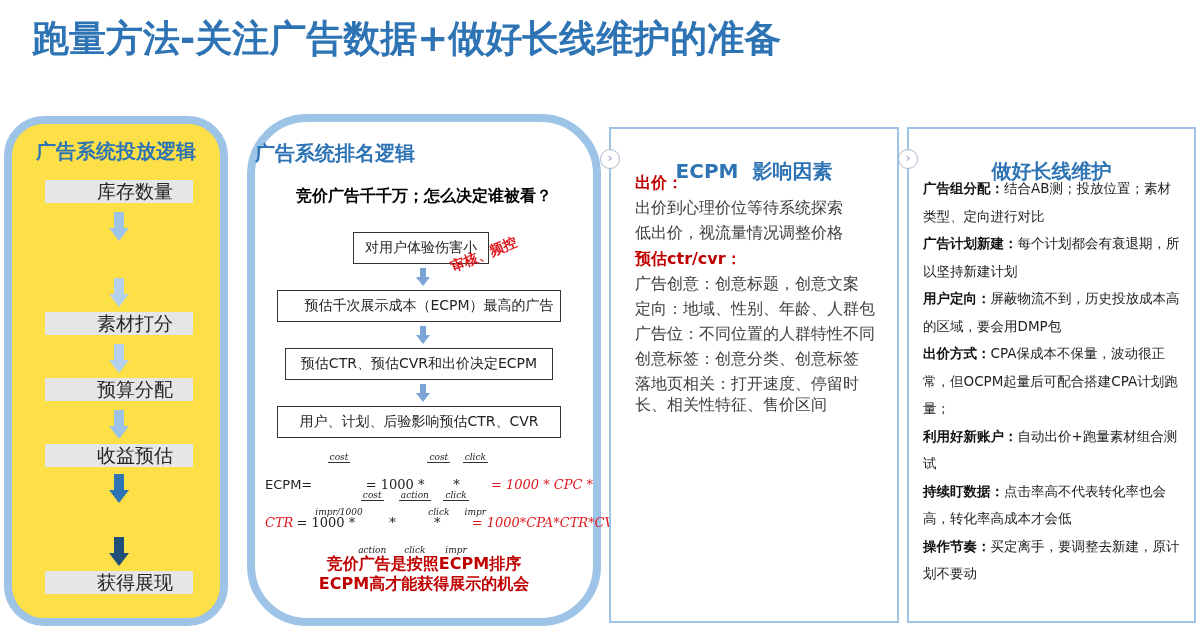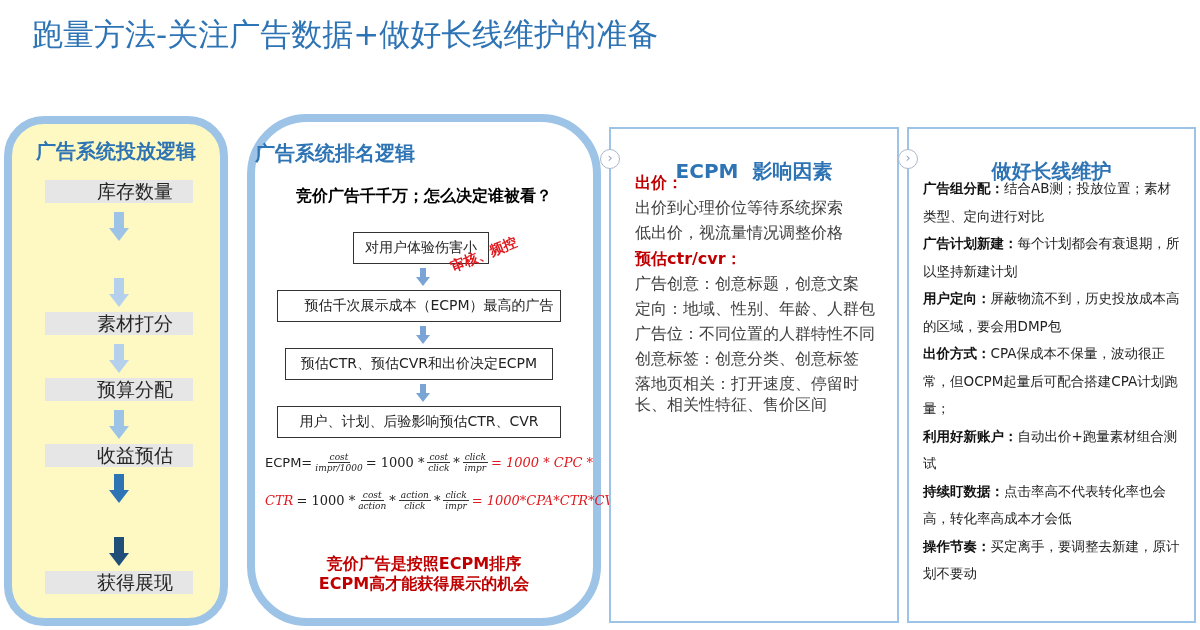--- a/index.html
+++ b/index.html
@@ -1,27 +1,27 @@
 <!DOCTYPE html>
 <html><head>
 <meta charset="utf-8">
 <style>
   * { box-sizing: border-box; margin: 0; padding: 0; }
   html, body { width: 1200px; height: 630px; background: #ffffff; overflow: hidden; }
   body { position: relative; font-family: "DejaVu Sans", "Liberation Sans", sans-serif; color: #333; }
 
   .page-title {
     position: absolute; left: 32px; top: 14px;
-    font-size: 31px; font-weight: normal; color: #2e74b5; letter-spacing: 0px;
+    font-size: 37px; font-weight: bold; color: #2e74b5; letter-spacing: 0px;
   }
 
   
   .panel1 {
     position: absolute; left: 4px; top: 116px; width: 224px; height: 510px;
-    border: 8px solid #9dc3e6; border-radius: 40px; background: #fef9c3;
+    border: 8px solid #9dc3e6; border-radius: 40px; background: #fde047;
   }
   .panel1 .ptitle {
     position: absolute; left: 0; right: 0; top: 14px; text-align: center;
     font-size: 20px; font-weight: bold; color: #2e74b5;
   }
   .flow-step {
     position: absolute; left: 33px; width: 148px; height: 23px;
     background: #e6e6e6; text-align: center; font-size: 19px; line-height: 23px; color: #262626; padding-left: 32px;
   }
   .flow-arrow { position: absolute; left: 97px; width: 20px; height: 30px; }
@@ -55,21 +55,21 @@
     border-left: 7px solid transparent; border-right: 7px solid transparent; border-top: 9px solid #7aa3d6;
   }
   .stamp {
     position: absolute; left: 194px; top: 124px; transform: rotate(-22deg);
     color: #e0191e; font-weight: bold; font-size: 14px;
   }
   .formula {
     position: absolute; left: 10px; font-size: 13px; color: #222; white-space: nowrap;
     display: flex; align-items: center; gap: 3px; font-family: "DejaVu Serif", serif;
   }
-  .frac { display: inline-flex; flex-direction: column; align-items: center; font-size: 9px; font-style: italic; line-height: 10px; }
+  .frac { display: inline-flex; flex-direction: column; align-items: center; font-size: 9px; font-style: italic; line-height: 10px; gap: 44px; }
   .frac .num { border-bottom: 1px solid #333; padding: 0 2px; }
   .red { color: #e0191e; font-style: italic; }
   .conclusion {
     position: absolute; left: 0; right: 0; top: 432px; text-align: center;
     font-size: 16px; font-weight: bold; color: #c00000; line-height: 20px;
   }
 
   
   .panel-rect {
     position: absolute; top: 127px; height: 496px; border: 2px solid #9dc3e6; background: #fff;

